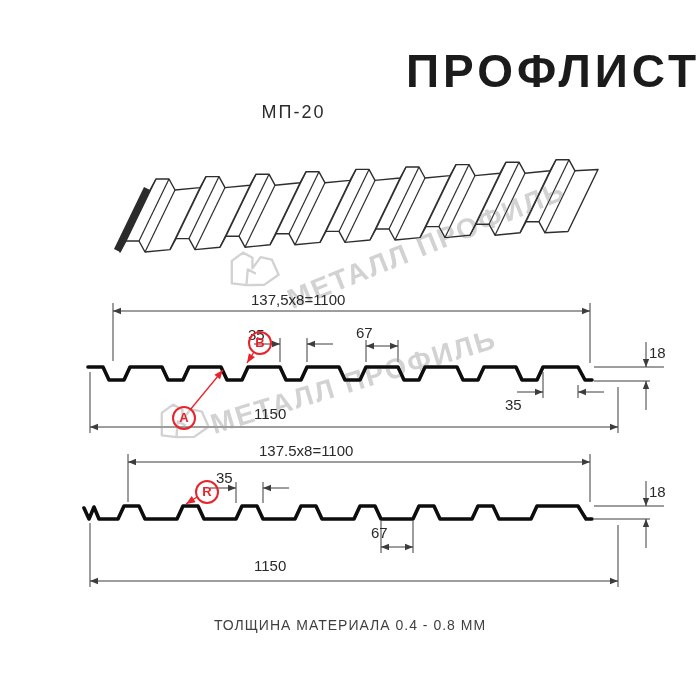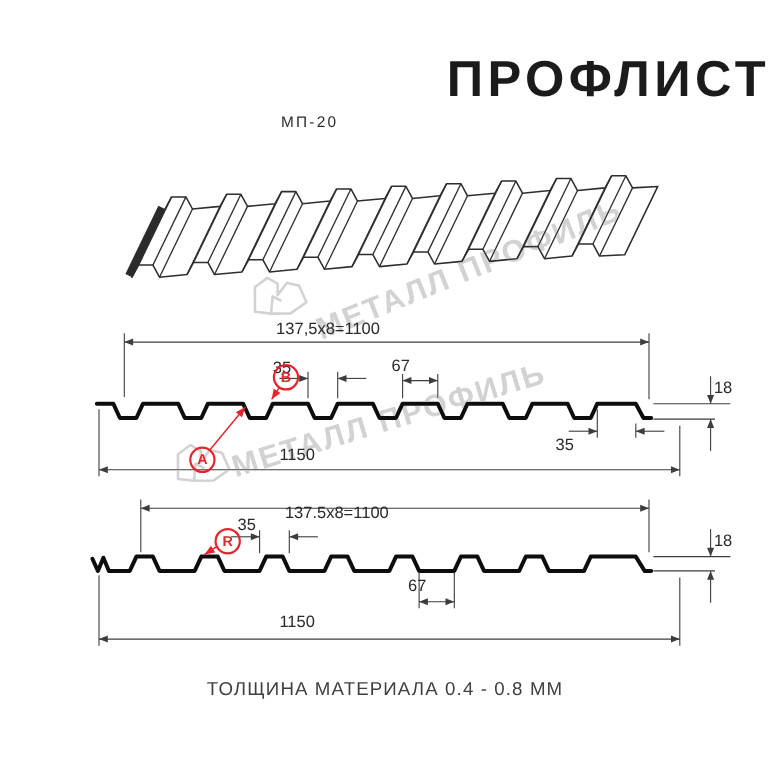--- a/index.html
+++ b/index.html
@@ -2,37 +2,37 @@
 <html><head>
 <meta charset="utf-8">
 <style>
   html,body{margin:0;padding:0;}
   body{width:700px;height:700px;background:#ffffff;position:relative;overflow:hidden;
        font-family:"Liberation Sans", sans-serif;}
   .abs{position:absolute;}
   
   #main-title{left:0;top:44px;width:700px;text-align:right;font-size:46px;font-weight:bold;
               letter-spacing:4px;color:#1b1b1b;z-index:4;}
-  #model-title{left:4px;top:102px;width:555px;text-align:center;font-size:14px;letter-spacing:2px;
+  #model-title{left:16px;top:102px;width:555px;text-align:center;font-size:18px;letter-spacing:2px;
                color:#2b2b2b;z-index:4;}
   
   .wm-text{font-size:28px;font-weight:bold;letter-spacing:2px;color:#d2d2d2;white-space:nowrap;
            transform-origin:0 0;z-index:3;mix-blend-mode:darken;}
   #wm-text-1{left:283px;top:286px;transform:rotate(-22deg);}
   #wm-text-2{left:207px;top:410px;transform:rotate(-17deg);}
   .wm-logo{z-index:3;mix-blend-mode:darken;transform-origin:0 0;}
   #wm-logo-1{left:222px;top:254px;transform:rotate(-12deg);}
   #wm-logo-2{left:152px;top:406px;transform:rotate(-12deg);}
   
   .dim-label{font-size:15px;color:#2a2a2a;z-index:4;white-space:nowrap;text-align:right;}
   .ctr{text-align:left;}
   
   .balloon{width:20px;height:20px;border:2px solid #e8232b;border-radius:50%;color:#e8232b;
            font-size:13px;font-weight:bold;text-align:center;line-height:20px;z-index:5;background:transparent;}
-  #footer-note{left:0;top:617px;width:700px;text-align:center;font-size:17px;letter-spacing:1px;
+  #footer-note{left:0;top:617px;width:700px;text-align:center;font-size:14px;letter-spacing:1px;
                color:#3f3f3f;z-index:4;}
   #line-art{left:0;top:0;z-index:2;}
   .dl{stroke:#3d3d3d;stroke-width:1;fill:none;}
   .rl{stroke:#e8232b;stroke-width:1.3;fill:none;}
   .prof{stroke:#0d0d0d;stroke-width:3.6;fill:none;stroke-linejoin:round;stroke-linecap:round;}
 </style>
 </head>
 <body>
 
 <div class="abs" id="main-title">ПРОФЛИСТ</div>
@@ -175,21 +175,21 @@
   <line class="rl" x1="197" y1="497" x2="186" y2="504" marker-end="url(#arrR)"></line>
 </svg>
 
 <div class="abs dim-label ctr" style="left:251px;top:291px;width:200px;">137,5x8=1100</div>
 <div class="abs dim-label" style="left:248px;top:326px;">35</div>
 <div class="abs dim-label ctr" style="left:356px;top:324px;width:52px;">67</div>
 <div class="abs dim-label" style="left:649px;top:344px;">18</div>
 <div class="abs dim-label" style="left:505px;top:396px;">35</div>
 <div class="abs dim-label ctr" style="left:254px;top:405px;width:200px;">1150</div>
 
-<div class="abs dim-label ctr" style="left:259px;top:442px;width:200px;margin-top:16px;">137.5x8=1100</div>
+<div class="abs dim-label ctr" style="left:259px;top:442px;width:200px;">137.5x8=1100</div>
 <div class="abs dim-label" style="left:216px;top:469px;">35</div>
 <div class="abs dim-label ctr" style="left:371px;top:524px;width:52px;">67</div>
 <div class="abs dim-label" style="left:649px;top:483px;">18</div>
 <div class="abs dim-label ctr" style="left:254px;top:557px;width:200px;">1150</div>
 
 <div class="abs balloon" style="left:172px;top:406px;">A</div>
 <div class="abs balloon" style="left:248px;top:331px;">B</div>
 <div class="abs balloon" style="left:195px;top:480px;">R</div>
 
 <div class="abs" id="footer-note">ТОЛЩИНА МАТЕРИАЛА 0.4 - 0.8 ММ</div>

